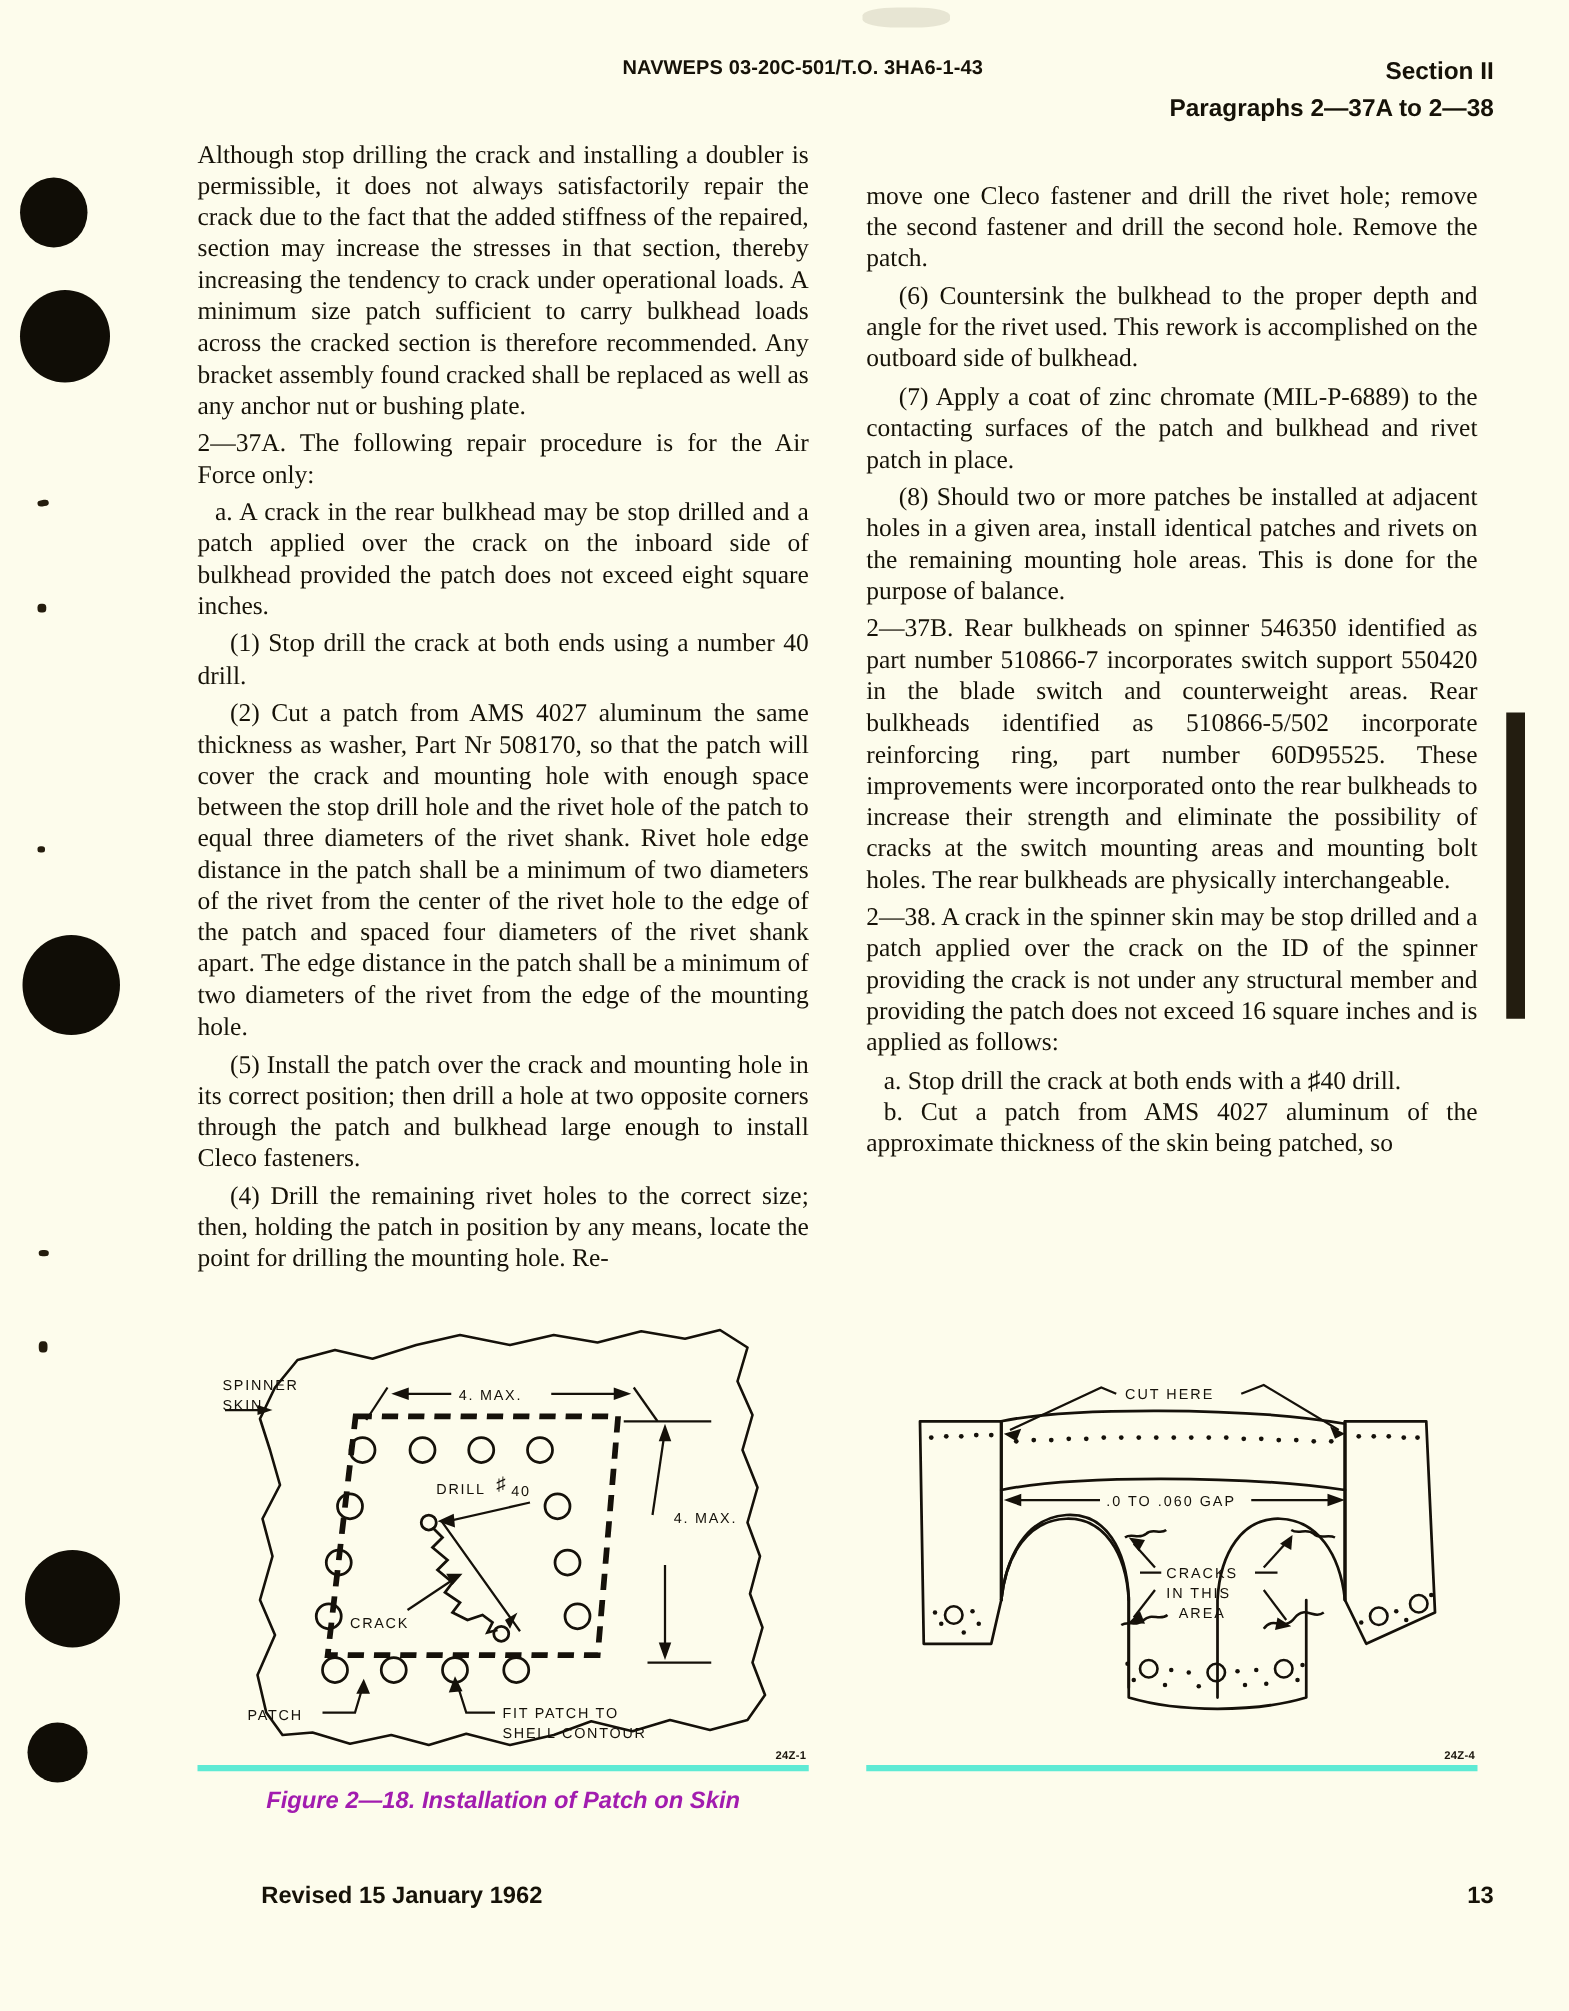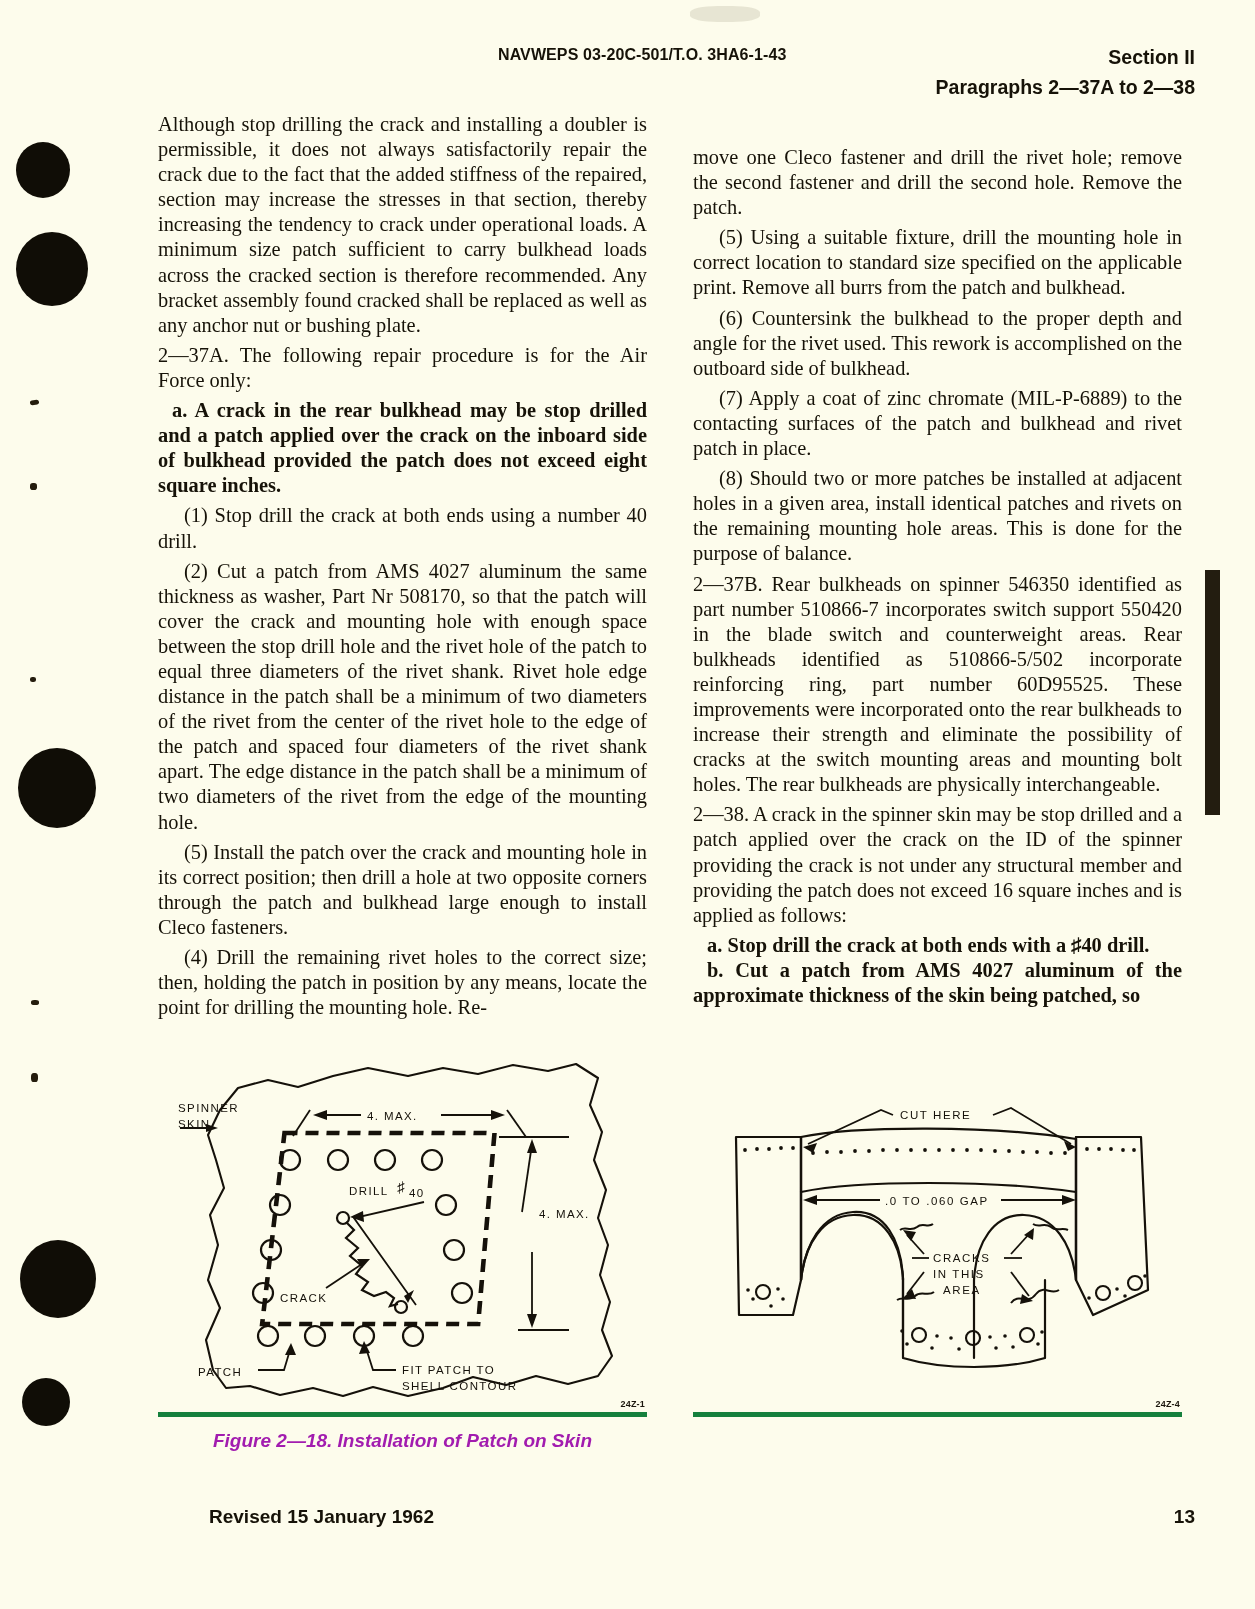--- a/index.html
+++ b/index.html
@@ -65,33 +65,33 @@
     font-size: 20.4px;
     line-height: 25.1px;
     text-align: justify;
     text-justify: inter-word;
     hyphens: none;
   }
   .col-left  { left: 158px; }
   .col-right { left: 693px; margin-top: 33px; }
   .col p { margin: 0; }
   .p-indent { text-indent: 26px; }
-  .p-indent-sm { text-indent: 14px; font-weight: bold; }
+  .p-indent-sm { text-indent: 14px; }
   .p-flush { text-indent: 0; }
   .p-gap { margin-top: 5px !important; }
 
   
   .figure-block { position: absolute; }
   .fig-left  { left: 158px; top: 1040px; width: 489px; }
   .fig-right { left: 693px; top: 1040px; width: 489px; }
   .fig-art { width: 489px; height: 370px; position: relative; }
   .fig-art svg { display: block; }
   .fig-rule {
     position: relative; width: 100%; height: 5px;
-    background: #15803d; margin-top: 2px;
+    background: #5eead4; margin-top: 2px;
   }
   .fig-num {
     position: absolute; right: 2px; top: -13px;
     font-family: "Liberation Sans", sans-serif;
     font-size: 9px; font-weight: bold; color: #1a150c;
     letter-spacing: .2px;
   }
   .fig-caption {
     margin-top: 13px;
     text-align: center;
@@ -136,21 +136,20 @@
   <p class="p-flush p-gap">2—37A. The following repair procedure is for the Air Force only:</p>
   <p class="p-indent-sm p-gap">a. A crack in the rear bulkhead may be stop drilled and a patch applied over the crack on the inboard side of bulkhead provided the patch does not exceed eight square inches.</p>
   <p class="p-indent p-gap">(1) Stop drill the crack at both ends using a number 40 drill.</p>
   <p class="p-indent p-gap">(2) Cut a patch from AMS 4027 aluminum the same thickness as washer, Part Nr 508170, so that the patch will cover the crack and mounting hole with enough space between the stop drill hole and the rivet hole of the patch to equal three diameters of the rivet shank. Rivet hole edge distance in the patch shall be a minimum of two diameters of the rivet from the center of the rivet hole to the edge of the patch and spaced four diameters of the rivet shank apart. The edge distance in the patch shall be a minimum of two diameters of the rivet from the edge of the mounting hole.</p>
   <p class="p-indent p-gap">(5) Install the patch over the crack and mounting hole in its correct position; then drill a hole at two opposite corners through the patch and bulkhead large enough to install Cleco fasteners.</p>
   <p class="p-indent p-gap">(4) Drill the remaining rivet holes to the correct size; then, holding the patch in position by any means, locate the point for drilling the mounting hole. Re-</p>
 </div>
 
 <div class="col col-right">
   <p class="p-flush">move one Cleco fastener and drill the rivet hole; remove the second fastener and drill the second hole. Remove the patch.</p>
-  <p class="p-indent p-gap">(5) Using a suitable fixture, drill the mounting hole in correct location to standard size specified on the applicable print. Remove all burrs from the patch and bulkhead.</p>
   <p class="p-indent p-gap">(6) Countersink the bulkhead to the proper depth and angle for the rivet used. This rework is accomplished on the outboard side of bulkhead.</p>
   <p class="p-indent p-gap">(7) Apply a coat of zinc chromate (MIL-P-6889) to the contacting surfaces of the patch and bulkhead and rivet patch in place.</p>
   <p class="p-indent p-gap">(8) Should two or more patches be installed at adjacent holes in a given area, install identical patches and rivets on the remaining mounting hole areas. This is done for the purpose of balance.</p>
   <p class="p-flush p-gap">2—37B. Rear bulkheads on spinner 546350 identified as part number 510866-7 incorporates switch support 550420 in the blade switch and counterweight areas. Rear bulkheads identified as 510866-5/502 incorporate reinforcing ring, part number 60D95525. These improvements were incorporated onto the rear bulkheads to increase their strength and eliminate the possibility of cracks at the switch mounting areas and mounting bolt holes. The rear bulkheads are physically interchangeable.</p>
   <p class="p-flush p-gap">2—38. A crack in the spinner skin may be stop drilled and a patch applied over the crack on the ID of the spinner providing the crack is not under any structural member and providing the patch does not exceed 16 square inches and is applied as follows:</p>
   <p class="p-indent-sm p-gap">a. Stop drill the crack at both ends with a ♯40 drill.</p>
   <p class="p-indent-sm">b. Cut a patch from AMS 4027 aluminum of the approximate thickness of the skin being patched, so</p>
 </div>
 
 <div class="figure-block fig-left">

